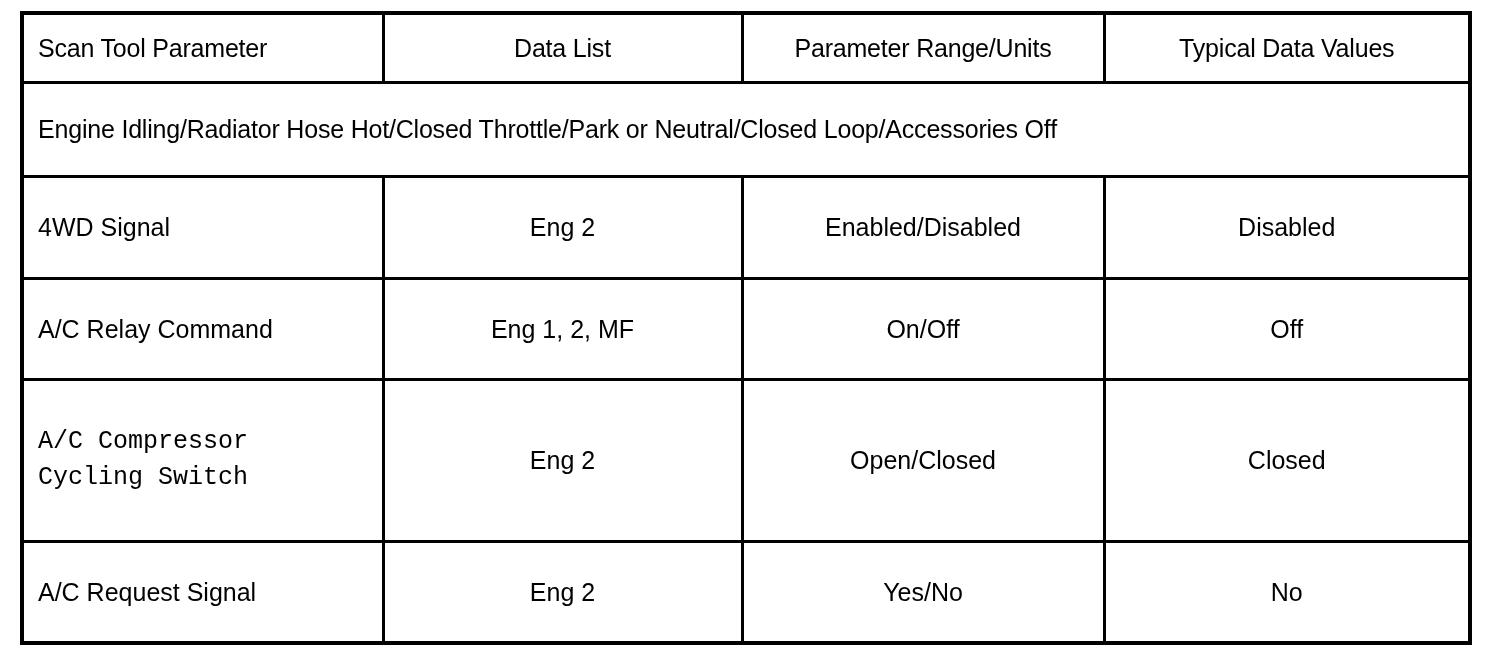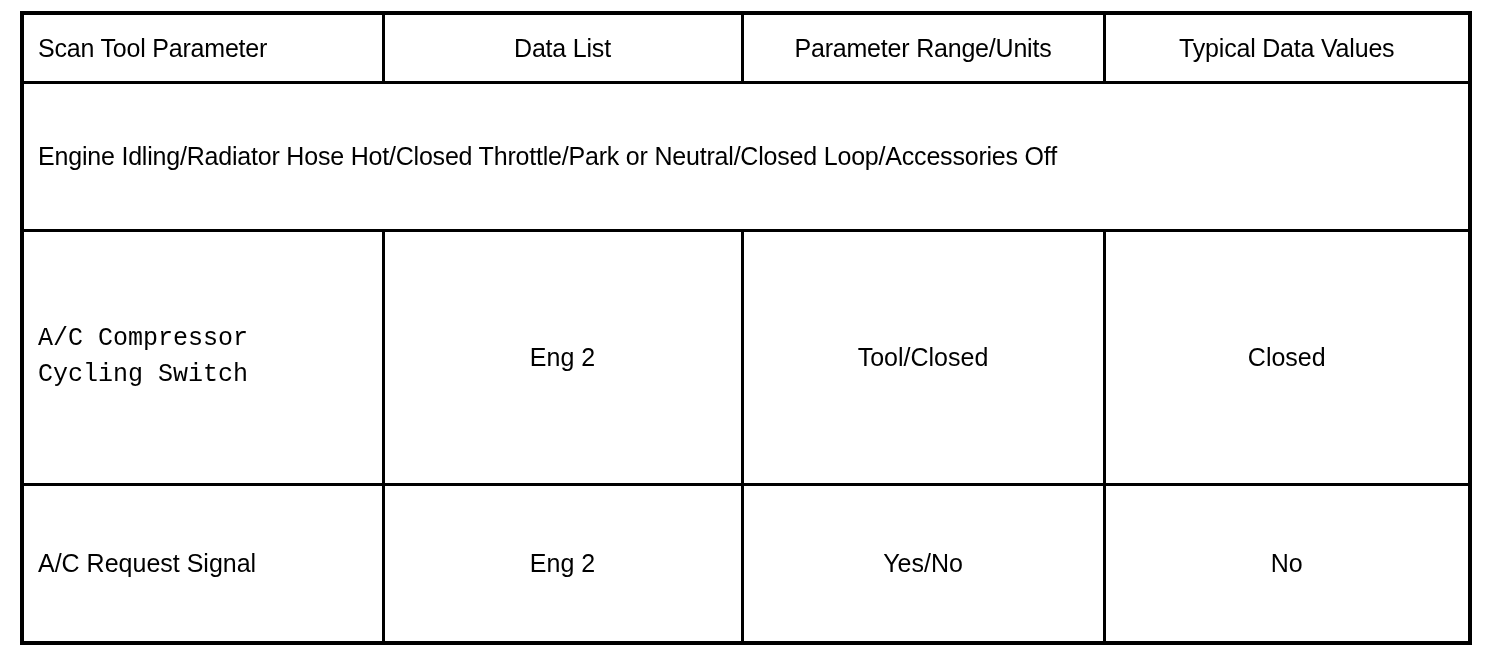--- a/index.html
+++ b/index.html
@@ -108,29 +108,41 @@
         <th>Data List</th>
         <th>Parameter Range/Units</th>
         <th>Typical Data Values</th>
       </tr>
     </thead>
     <tbody>
       <tr class="condition-row">
         <td colspan="4">Engine Idling/Radiator Hose Hot/Closed Throttle/Park or Neutral/Closed Loop/Accessories Off</td>
       </tr>
 
+      <tr class="data-row">
+        <td class="param-cell">4WD Signal</td>
+        <td>Eng 2</td>
+        <td>Enabled/Disabled</td>
+        <td>Disabled</td>
+      </tr>
 
 
+      <tr class="data-row">
+        <td class="param-cell">A/C Relay Command</td>
+        <td>Eng 1, 2, MF</td>
+        <td>On/Off</td>
+        <td>Off</td>
+      </tr>
 
       <tr class="data-row tall">
         <td class="param-cell">
           <span class="cell-text two-line">A/C Compressor Cycling Switch</span>
         </td>
         <td>Eng 2</td>
-        <td>Tool/Closed</td>
+        <td>Open/Closed</td>
         <td>Closed</td>
       </tr>
 
       <tr class="data-row">
         <td class="param-cell">A/C Request Signal</td>
         <td>Eng 2</td>
         <td>Yes/No</td>
         <td>No</td>
       </tr>
 

